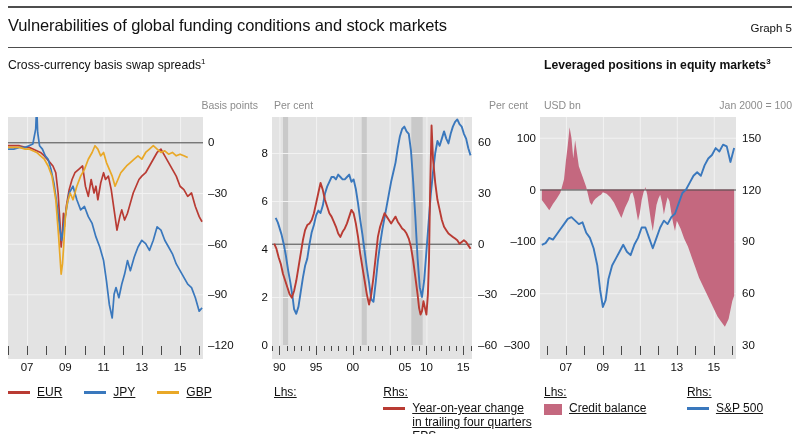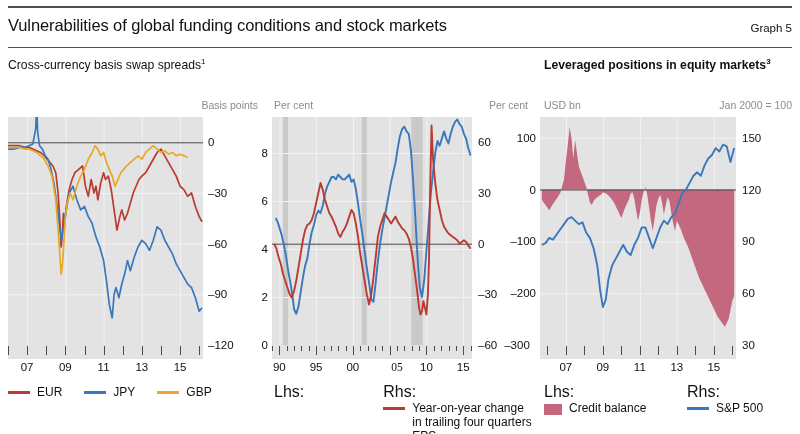--- a/index.html
+++ b/index.html
@@ -57,31 +57,31 @@
   #axis-3{left:4px;top:290px;width:196px;}
   .tick{position:absolute;top:1px;width:1px;background:#4a4a4a;}
   .tick.major{height:9px;}
   .tick.minor{height:5px;}
 
   .xlab{
     position:absolute;top:306px;font-size:11.5px;color:#111;
     transform:translateX(-50%);white-space:nowrap;
   }
 
-  .legend{position:absolute;left:8px;top:330px;right:4px;}
+  .legend{position:absolute;left:8px;top:330px;right:4px;text-decoration:underline;}
   .legend-row{display:flex;align-items:flex-start;}
   .legend-item{display:flex;align-items:flex-start;}
   .swatch-line{
     width:22px;height:3px;margin-top:6px;margin-right:7px;flex:0 0 auto;border-radius:0;
   }
   .swatch-box{
     width:18px;height:11px;margin-top:3px;margin-right:7px;flex:0 0 auto;
   }
   .legend-label{font-size:12px;line-height:14px;color:#111;}
-  .lhs-rhs{font-size:16px;line-height:14px;color:#111;margin-bottom:2px;}
+  .lhs-rhs{font-size:12px;line-height:14px;color:#111;margin-bottom:2px;}
   .legend-group{display:flex;flex-direction:column;}
   svg{display:block;}
 </style>
 </head>
 <body>
 
 <div class="rule-top"></div>
 <div class="graph-title">Vulnerabilities of global funding conditions and stock markets</div>
 <div class="graph-number">Graph 5</div>
 <div class="rule-mid"></div>
@@ -216,21 +216,21 @@
       <div class="tick minor" style="left: 169.1px;"></div>
       <div class="tick minor" style="left: 176.5px;"></div>
       <div class="tick minor" style="left: 183.8px;"></div>
       <div class="tick major" style="left: 191.2px;"></div>
       <div class="tick minor" style="left: 198.5px;"></div>
     </div>
   <div id="xlabs-2">
       <div class="xlab" style="left: 13.3529px;">90</div>
       <div class="xlab" style="left: 50.1176px;">95</div>
       <div class="xlab" style="left: 86.8824px;">00</div>
-      <div class="xlab" style="left: 131px; font-family: Liberation Serif, serif;">05</div>
+      <div class="xlab" style="left: 139px;">05</div>
       <div class="xlab" style="left: 160.412px;">10</div>
       <div class="xlab" style="left: 197.176px;">15</div>
     </div>
 
   <div class="legend">
     <div class="legend-row" id="legend-2">
         <div class="legend-group" style="margin-right: 18px; width: 92px;">
           <div class="lhs-rhs">Lhs:</div>
         </div>
         <div class="legend-group" style="margin-right: 0px; width: 150px;">

